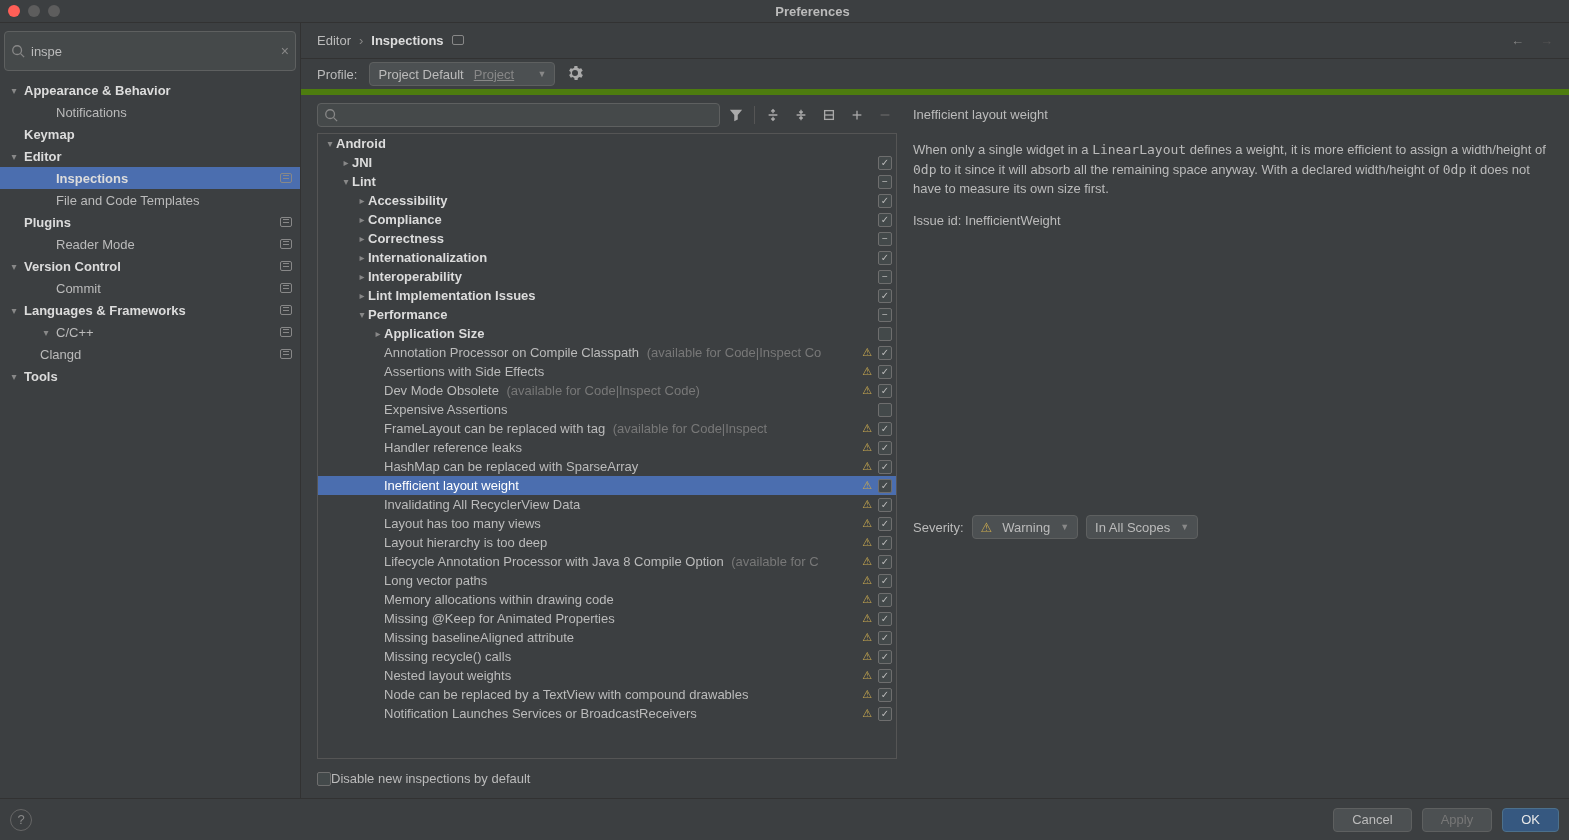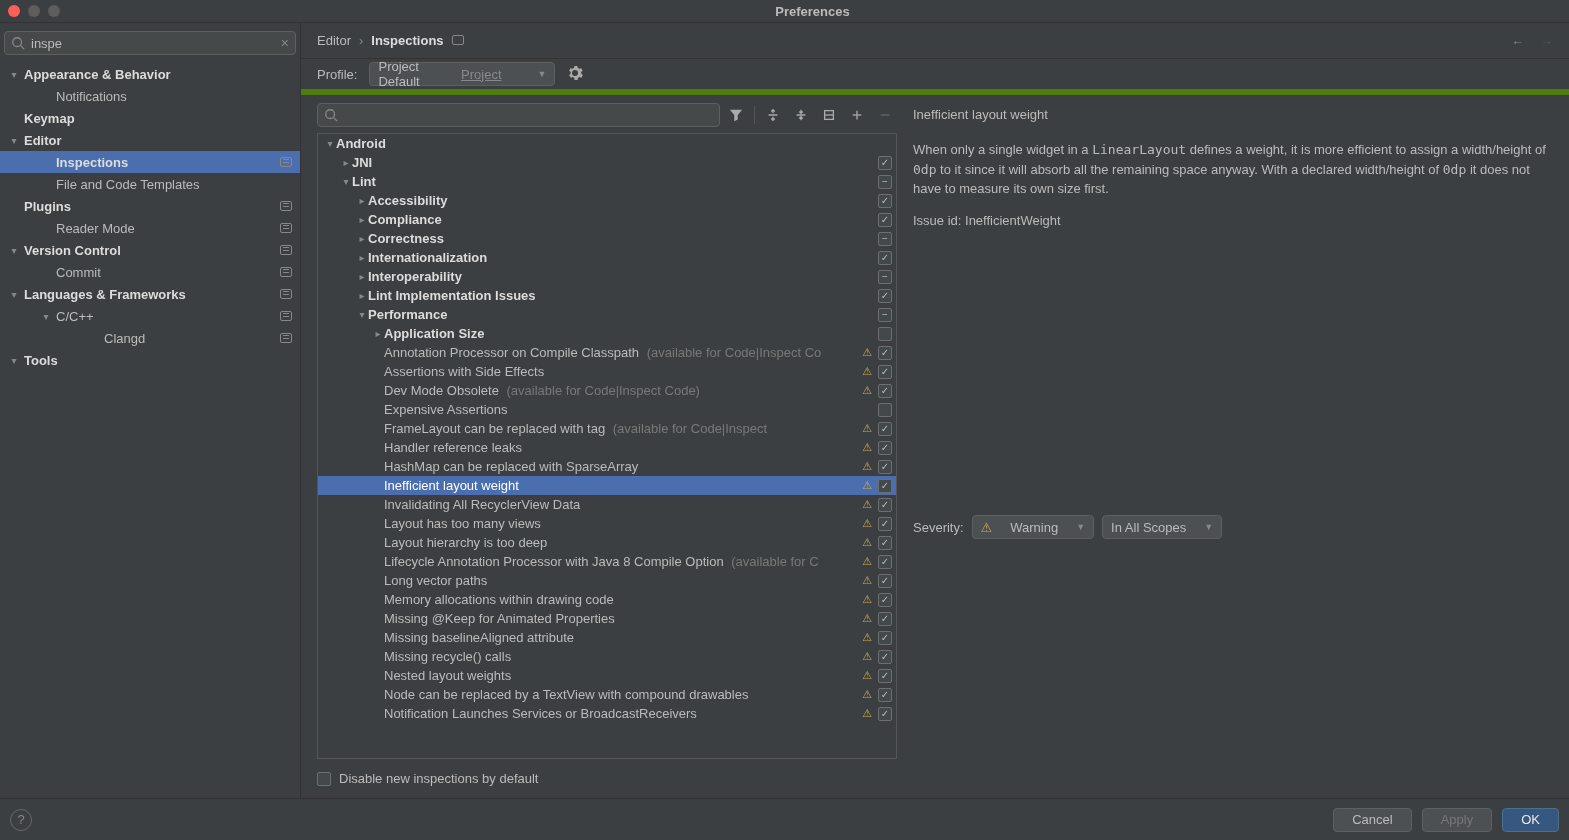--- a/index.html
+++ b/index.html
@@ -6,42 +6,42 @@
 body { background: #3c3f41; color: #bbbbbb; height: 840px; width: 1569px; overflow: hidden; display: flex; flex-direction: column; }
 .titlebar { height: 23px; background: #3c3f41; display: flex; align-items: center; padding: 0 8px; position: relative; border-bottom: 1px solid #323232; }
 .traffic { display: flex; gap: 8px; }
 .traffic .dot { width: 12px; height: 12px; border-radius: 50%; }
 .traffic .red { background: #ff5f57; }
 .traffic .grey { background: #5d5d5d; }
 .title-text { position: absolute; left: 50%; transform: translateX(-50%); color: #bbbbbb; font-weight: bold; margin-left: 28px; }
 .body-area { flex: 1; display: flex; overflow: hidden; }
 .sidebar { width: 301px; background: #3c3f41; border-right: 1px solid #323232; display: flex; flex-direction: column; }
 .search-wrap { padding: 8px 4px; }
-.search-box { display: flex; align-items: center; background: #45494a; border: 1px solid #5e6060; border-radius: 4px; height: 24px; padding: 0 6px; }
+.search-box { display: flex; align-items: center; background: #45494a; border: 1px solid #5e6060; border-radius: 4px; height: 40px; padding: 0 6px; }
 .search-box svg { flex-shrink: 0; }
 .search-box input { flex: 1; background: transparent; border: none; color: #bbbbbb; outline: none; padding: 0 6px; }
 .search-box .clear { color: #888; cursor: pointer; font-size: 14px; }
 .tree { flex: 1; overflow: auto; }
 .tree-item { display: flex; align-items: center; height: 22px; padding: 0 8px 0 8px; cursor: pointer; }
 .tree-item.selected { background: #4b6eaf; color: #fff; }
 .tree-item.selected .label { color: #fff; font-weight: bold; }
 .tree-item .arrow { width: 12px; display: inline-flex; justify-content: center; color: #888; font-size: 10px; margin-right: 4px; }
 .tree-item .label { flex: 1; }
 .tree-item .label.bold { font-weight: bold; color: #dcdcdc; }
 .tree-item .badge { width: 12px; height: 10px; border: 1px solid #888; border-radius: 2px; display: inline-block; position: relative; }
 .tree-item .badge::before { content: ""; position: absolute; left: 2px; top: 1px; width: 6px; height: 1px; background: #888; box-shadow: 0 3px 0 #888; }
 .main { flex: 1; display: flex; flex-direction: column; background: #3c3f41; }
 .breadcrumb-row { height: 36px; display: flex; align-items: center; padding: 0 16px; border-bottom: 1px solid #323232; }
 .breadcrumb-row .crumb { color: #bbbbbb; }
 .breadcrumb-row .crumb.last { font-weight: bold; color: #dcdcdc; }
 .breadcrumb-row .sep { margin: 0 8px; color: #888; }
 .nav-arrows { margin-left: auto; display: flex; gap: 16px; color: #888; }
 .nav-arrows span { cursor: pointer; }
 .profile-row { height: 36px; display: flex; align-items: center; padding: 0 16px; gap: 12px; border-bottom: 6px solid #4d7c0f; }
-.dropdown { background: #4c5052; border: 1px solid #5e6060; border-radius: 4px; height: 24px; display: flex; align-items: center; padding: 0 8px; gap: 18px; cursor: pointer; }
+.dropdown { background: #4c5052; border: 1px solid #5e6060; border-radius: 4px; height: 24px; display: flex; align-items: center; padding: 0 8px; gap: 10px; cursor: pointer; }
 .dropdown .caret { font-size: 9px; color: #888; }
 .dd-secondary { color: #888; text-decoration: underline; }
 .gear { color: #888; cursor: pointer; }
 .content-row { flex: 1; display: flex; overflow: hidden; padding: 8px 16px 0 16px; gap: 16px; }
 .left-col { width: 580px; display: flex; flex-direction: column; }
 .toolbar-row { display: flex; align-items: center; gap: 4px; margin-bottom: 6px; }
 .toolbar-search { flex: 1; background: #45494a; border: 1px solid #5e6060; border-radius: 4px; height: 24px; display: flex; align-items: center; padding: 0 6px; }
 .toolbar-search input { flex: 1; background: transparent; border: none; outline: none; color: #bbb; }
 .tool-btn { width: 24px; height: 24px; display: flex; align-items: center; justify-content: center; color: #aaa; cursor: pointer; border-radius: 4px; }
 .tool-divider { width: 1px; height: 18px; background: #555; margin: 0 2px; }
@@ -57,21 +57,21 @@
 .insp-row .check { width: 14px; height: 14px; border: 1px solid #6e6e6e; border-radius: 2px; background: #43494a; display: inline-flex; align-items: center; justify-content: center; font-size: 10px; color: #bbb; }
 .insp-row .check.checked::before { content: "✓"; }
 .insp-row .check.mixed::before { content: "−"; }
 .d0 { padding-left: 6px; } .d1 { padding-left: 22px; } .d2 { padding-left: 38px; } .d3 { padding-left: 54px; }
 .right-col { flex: 1; display: flex; flex-direction: column; padding-top: 4px; }
 .desc-title { color: #bbbbbb; margin-bottom: 18px; }
 .desc-body { color: #bbbbbb; line-height: 1.5; }
 .desc-body code { font-family: "Menlo", monospace; background: transparent; }
 .issue-id { margin-top: 14px; color: #bbbbbb; }
 .severity-row { margin-top: auto; margin-bottom: 220px; display: flex; align-items: center; gap: 8px; }
-.disable-row { padding: 12px 16px; display: flex; align-items: center; gap: 8px; }
+.disable-row { padding: 12px 16px; display: flex; align-items: center; gap: 0; }
 .footer { height: 42px; border-top: 1px solid #323232; display: flex; align-items: center; padding: 0 10px; }
 .help-btn { width: 22px; height: 22px; border-radius: 50%; border: 1px solid #666; display: flex; align-items: center; justify-content: center; color: #888; cursor: pointer; }
 .footer-buttons { margin-left: auto; display: flex; gap: 10px; }
 .btn { height: 24px; padding: 0 18px; border-radius: 4px; border: 1px solid #5e6060; background: #4c5052; color: #bbbbbb; display: flex; align-items: center; cursor: pointer; }
 .btn.primary { background: #365880; border-color: #4c708c; color: #e8e8e8; }
 .btn.disabled { color: #777; }
 ::-webkit-scrollbar { width: 12px; }
 ::-webkit-scrollbar-track { background: #3c3f41; }
 ::-webkit-scrollbar-thumb { background: #5b5e60; border-radius: 6px; border: 2px solid #3c3f41; }
 </style>
@@ -148,21 +148,21 @@
         <div class="tree-item" style="padding-left: 8px;">
           <span class="arrow">▾</span>
           <span class="label bold">Languages &amp; Frameworks</span>
           <span class="badge"></span>
         </div>
         <div class="tree-item" style="padding-left: 40px;">
           <span class="arrow">▾</span>
           <span class="label">C/C++</span>
           <span class="badge"></span>
         </div>
-        <div class="tree-item" style="padding-left: 88px;">
+        <div class="tree-item" style="padding-left: 24px;">
           <span class="arrow"></span>
           <span class="label">Clangd</span>
           <span class="badge"></span>
         </div>
         <div class="tree-item" style="padding-left: 8px;">
           <span class="arrow">▾</span>
           <span class="label bold">Tools</span>
         </div>
       </div>
   </div>

